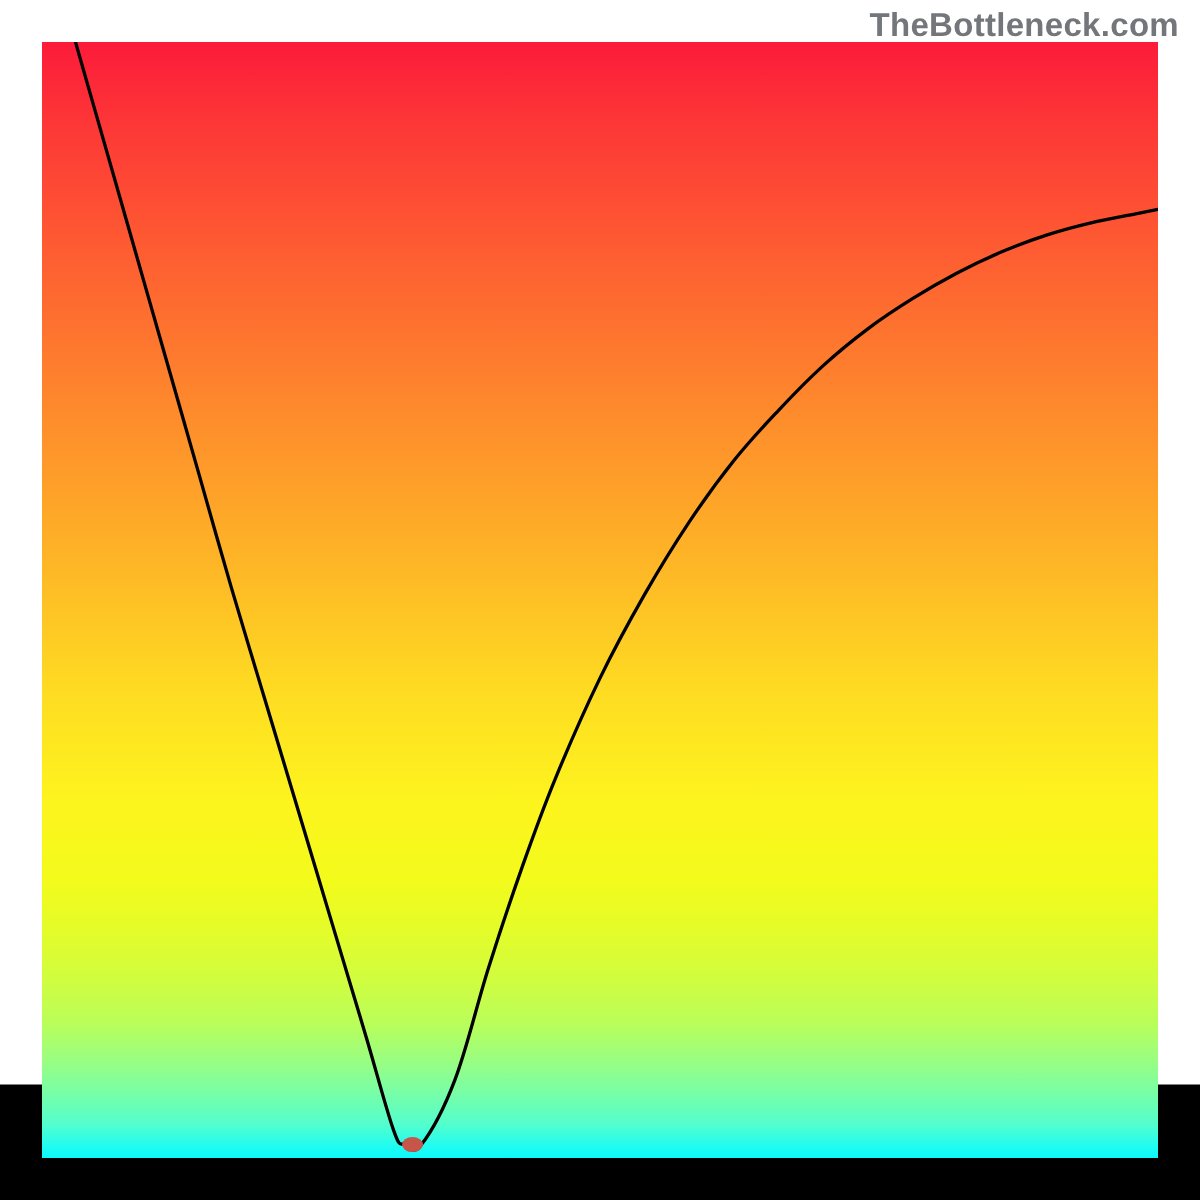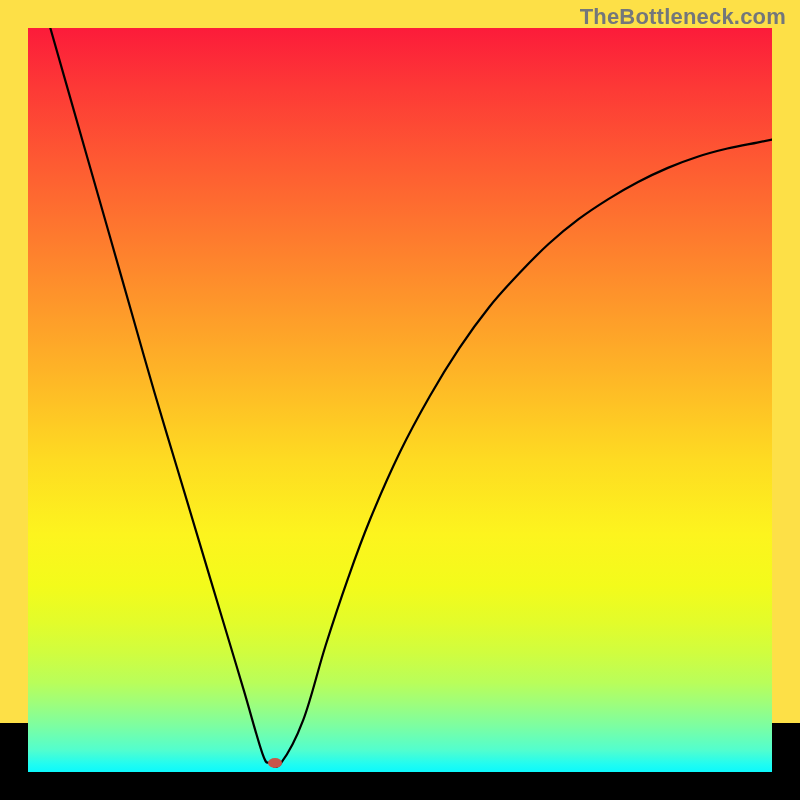--- a/index.html
+++ b/index.html
@@ -1,21 +1,21 @@
 <!DOCTYPE html>
 <html><head>
 <meta charset="utf-8">
 <style>
   * { margin: 0; padding: 0; box-sizing: border-box; }
   html, body { width: 800px; height: 800px; overflow: hidden; background: #000; }
   .frame {
     position: relative;
     width: 800px;
     height: 723px;
-    background: #fde047;
+    background: #ffffff;
   }
   .watermark {
     position: absolute;
     top: 4px;
     right: 14px;
     font-family: Arial, Helvetica, sans-serif;
     font-size: 22px;
     font-weight: 600;
     color: #73777b;
     letter-spacing: 0.2px;

